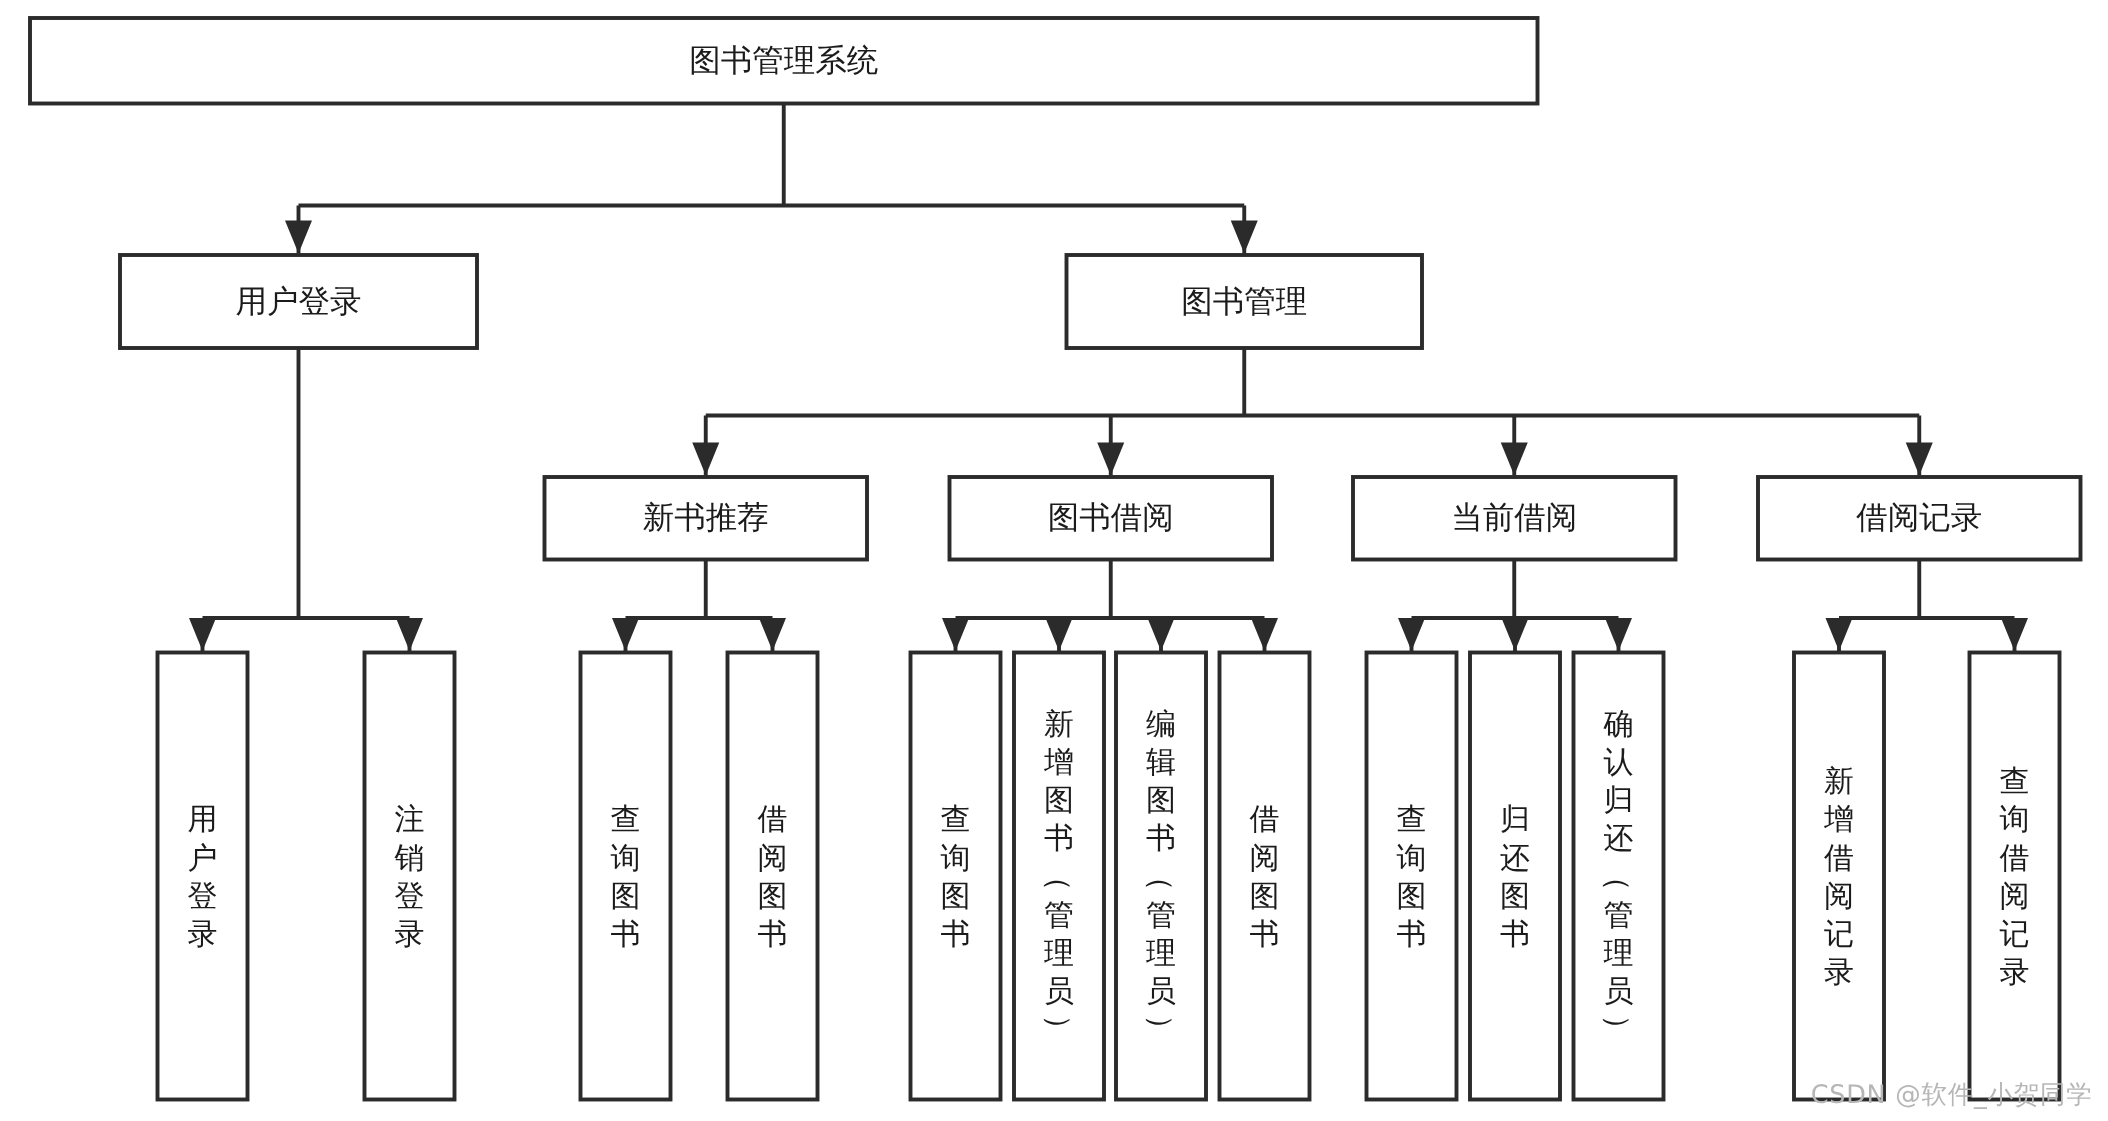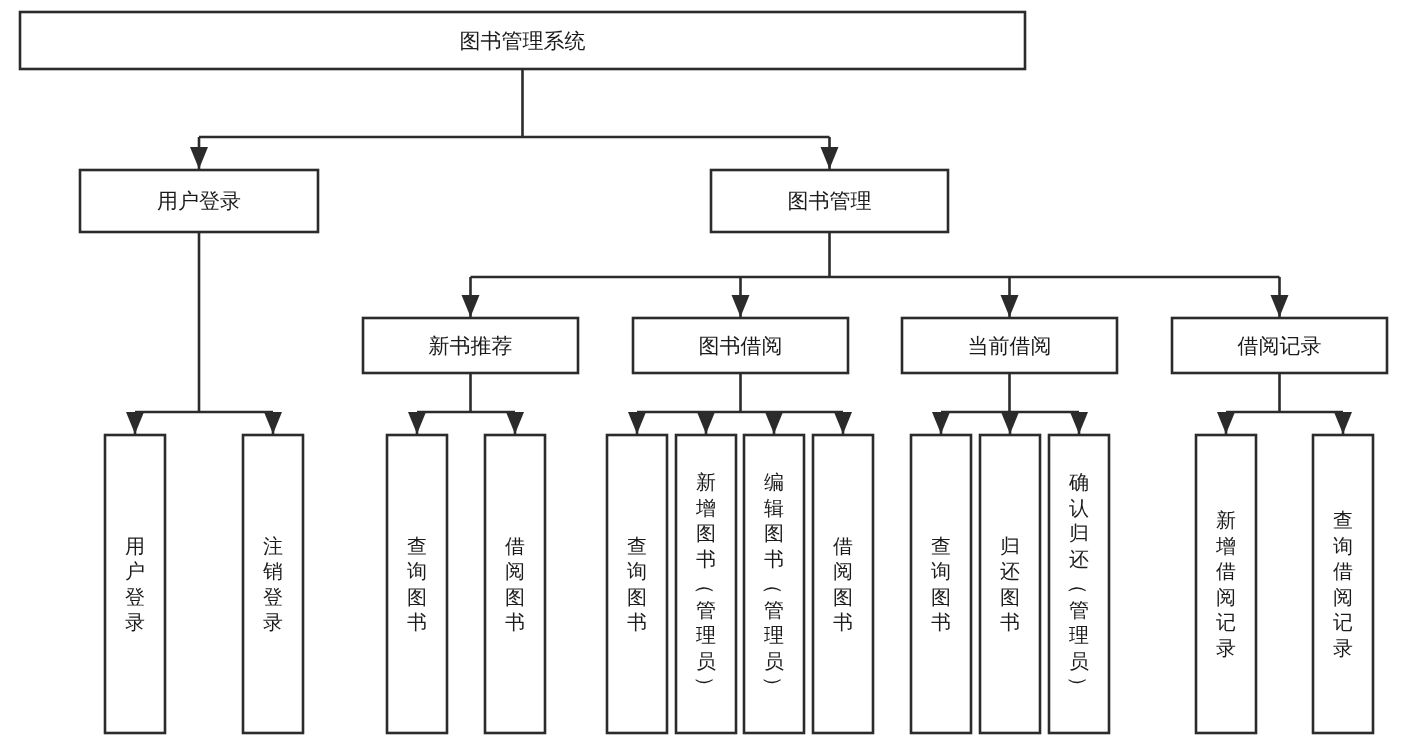--- a/index.html
+++ b/index.html
@@ -259,13 +259,14 @@
           <rect x="1313" y="435" width="60" height="298" class="node-box"></rect>
           <text x="1343" y="527.39" class="node-label-v">查</text>
           <text x="1343" y="552.89" class="node-label-v">询</text>
           <text x="1343" y="578.39" class="node-label-v">借</text>
           <text x="1343" y="603.89" class="node-label-v">阅</text>
           <text x="1343" y="629.39" class="node-label-v">记</text>
           <text x="1343" y="654.89" class="node-label-v">录</text>
         </g>
       </g>
   </svg>
+  <div class="watermark">CSDN @软件_小贺同学</div>
 </div>
 
 </body></html>

